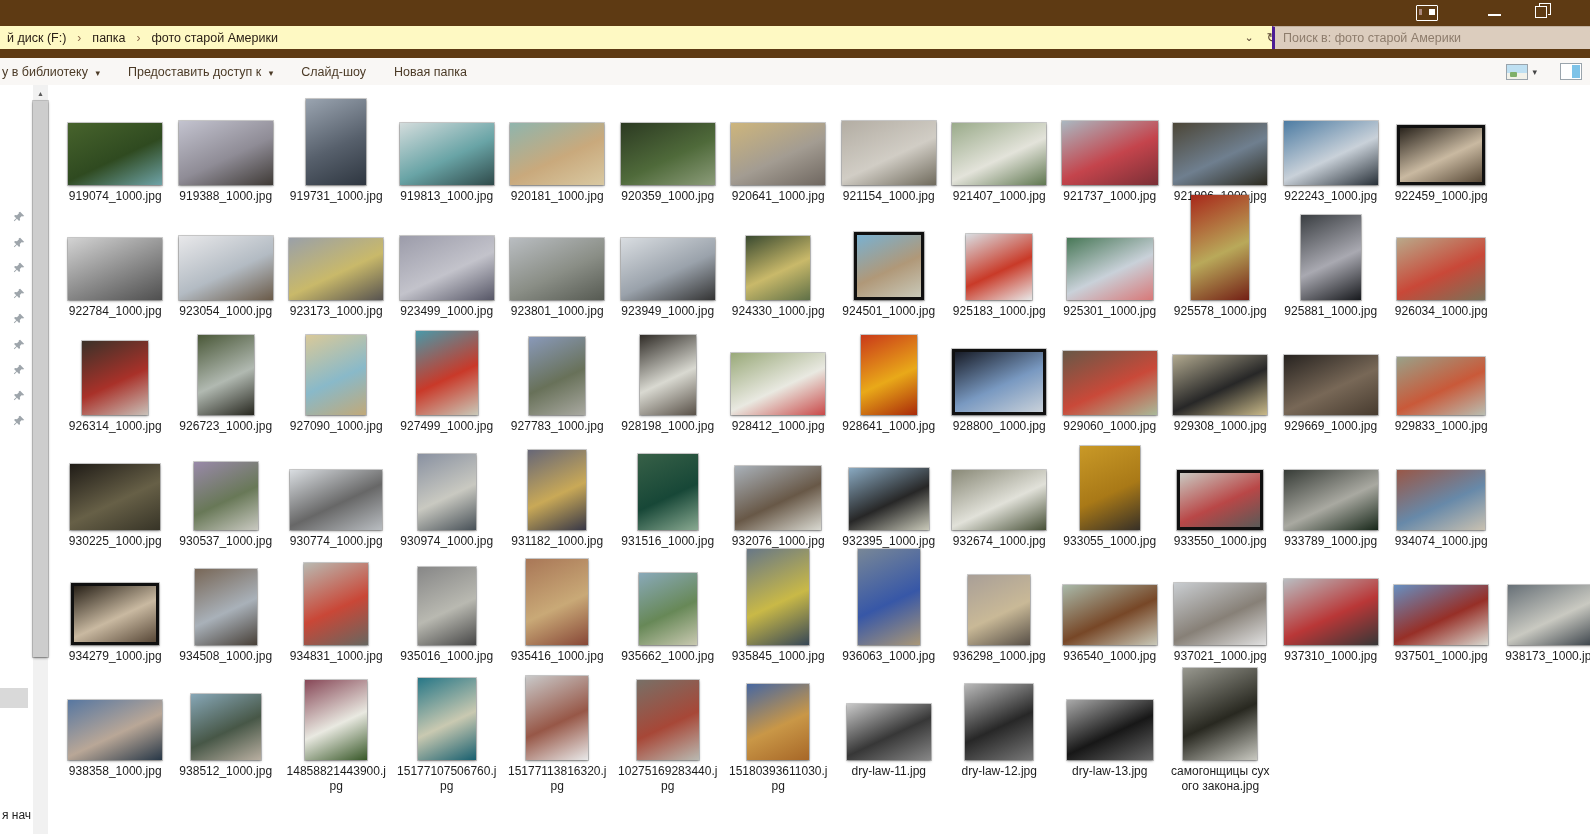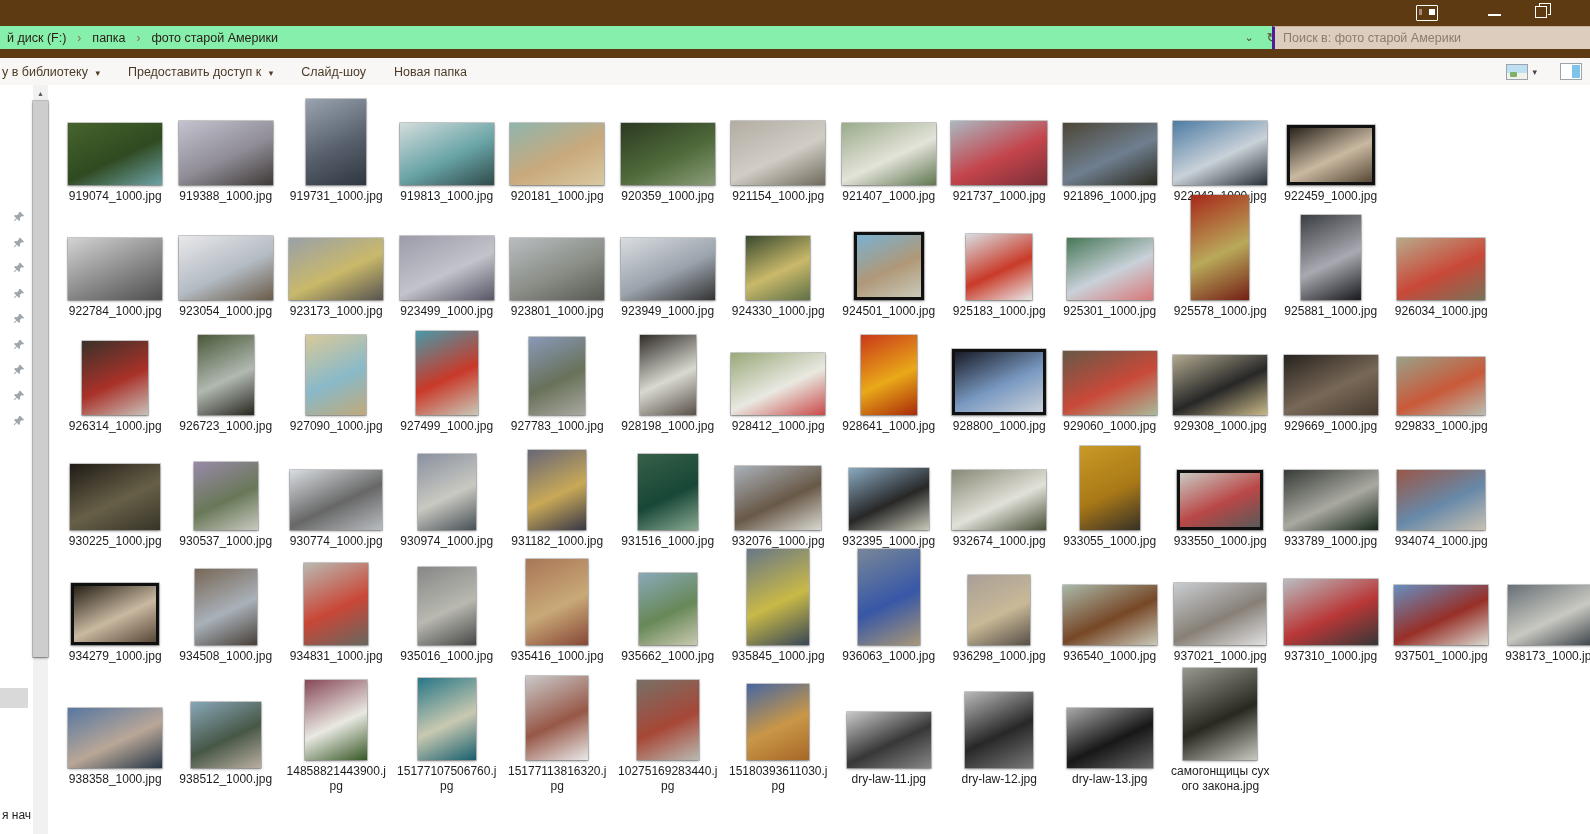--- a/index.html
+++ b/index.html
@@ -12,21 +12,21 @@
            border-radius:1px;}
   .tb-icon .dot{position:absolute;right:2px;top:3px;width:6px;height:6px;background:#fff;}
   .tb-icon .bar{position:absolute;left:2px;top:3px;width:3px;height:6px;background:#caa;opacity:.7;}
   .win-min{position:absolute;left:1488px;top:14px;width:13px;height:2px;background:#fff;cursor:pointer;}
   .win-restore{position:absolute;left:1536px;top:7px;width:10px;height:10px;border:1.5px solid #fff;background:#5e3a13;cursor:pointer;}
   .win-restore:before{content:"";position:absolute;left:2px;top:-5px;width:10px;height:10px;border:1.5px solid #fff;}
   .win-restore:after{content:"";position:absolute;left:-2px;top:-2px;width:13px;height:13px;background:#5e3a13;}
   .win-restore .front{position:absolute;left:-2px;top:-2px;width:10px;height:10px;border:1.5px solid #fff;background:#5e3a13;z-index:2;}
 
   
-  .addressrow{position:absolute;left:0;top:26px;width:1590px;height:23px;background:#86efac;
+  .addressrow{position:absolute;left:0;top:26px;width:1590px;height:23px;background:#fef9c3;
               display:flex;align-items:center;font-size:12.5px;color:#2b2017;}
   .breadcrumb{display:flex;align-items:center;padding-left:3px;white-space:nowrap;}
   .crumb{padding:2px 4px;cursor:pointer;}
   .crumb-sep{color:#8a6a4a;padding:0 7px;font-size:12px;}
   .addr-right{position:absolute;left:1238px;top:0;height:23px;display:flex;align-items:center;color:#5a4632;}
   .addr-chevron{width:22px;text-align:center;font-size:11px;cursor:pointer;}
   .addr-refresh{width:24px;text-align:center;font-size:13px;cursor:pointer;}
   .searchbox{position:absolute;left:1272px;top:0;width:318px;height:22px;background:#dccdbe;
              border-left:3px solid #4c1d95;border-top:1px solid #c2b19f;}
   .searchbox input{width:100%;height:100%;border:none;background:transparent;outline:none;
@@ -221,20 +221,26 @@
           <div class="fname">920181_1000.jpg</div>
         </div>
         <div class="fcell">
           <div class="tarea">
             <div class="thumb" style="width: 94px; height: 62px; background: linear-gradient(155deg, rgb(44, 58, 34), rgb(79, 106, 58) 55%, rgb(140, 156, 122));"></div>
           </div>
           <div class="fname">920359_1000.jpg</div>
         </div>
         <div class="fcell">
           <div class="tarea">
+            <div class="thumb" style="width: 94px; height: 62px; background: linear-gradient(155deg, rgb(205, 181, 124), rgb(163, 156, 146) 55%, rgb(111, 103, 96));"></div>
+          </div>
+          <div class="fname">920641_1000.jpg</div>
+        </div>
+        <div class="fcell">
+          <div class="tarea">
             <div class="thumb" style="width: 94px; height: 64px; background: linear-gradient(155deg, rgb(179, 173, 163), rgb(209, 205, 197) 55%, rgb(111, 106, 92));"></div>
           </div>
           <div class="fname">921154_1000.jpg</div>
         </div>
         <div class="fcell">
           <div class="tarea">
             <div class="thumb" style="width: 94px; height: 62px; background: linear-gradient(155deg, rgb(154, 171, 138), rgb(227, 227, 218) 55%, rgb(95, 119, 80));"></div>
           </div>
           <div class="fname">921407_1000.jpg</div>
         </div>
@@ -582,21 +588,21 @@
           </div>
           <div class="fname">937501_1000.jpg</div>
         </div>
         <div class="fcell">
           <div class="tarea">
             <div class="thumb" style="width: 88px; height: 60px; background: linear-gradient(155deg, rgb(103, 112, 119), rgb(201, 201, 193) 55%, rgb(55, 63, 71));"></div>
           </div>
           <div class="fname">938173_1000.jpg</div>
         </div>
       </div>
-      <div class="frow" style="top: 587px; align-items: center;">
+      <div class="frow" style="top: 587px;">
         <div class="fcell">
           <div class="tarea">
             <div class="thumb" style="width: 94px; height: 60px; background: linear-gradient(155deg, rgb(87, 119, 161), rgb(185, 167, 151) 55%, rgb(39, 55, 71));"></div>
           </div>
           <div class="fname">938358_1000.jpg</div>
         </div>
         <div class="fcell">
           <div class="tarea">
             <div class="thumb" style="width: 70px; height: 66px; background: linear-gradient(155deg, rgb(135, 167, 183), rgb(71, 87, 71) 55%, rgb(185, 175, 161));"></div>
           </div>

